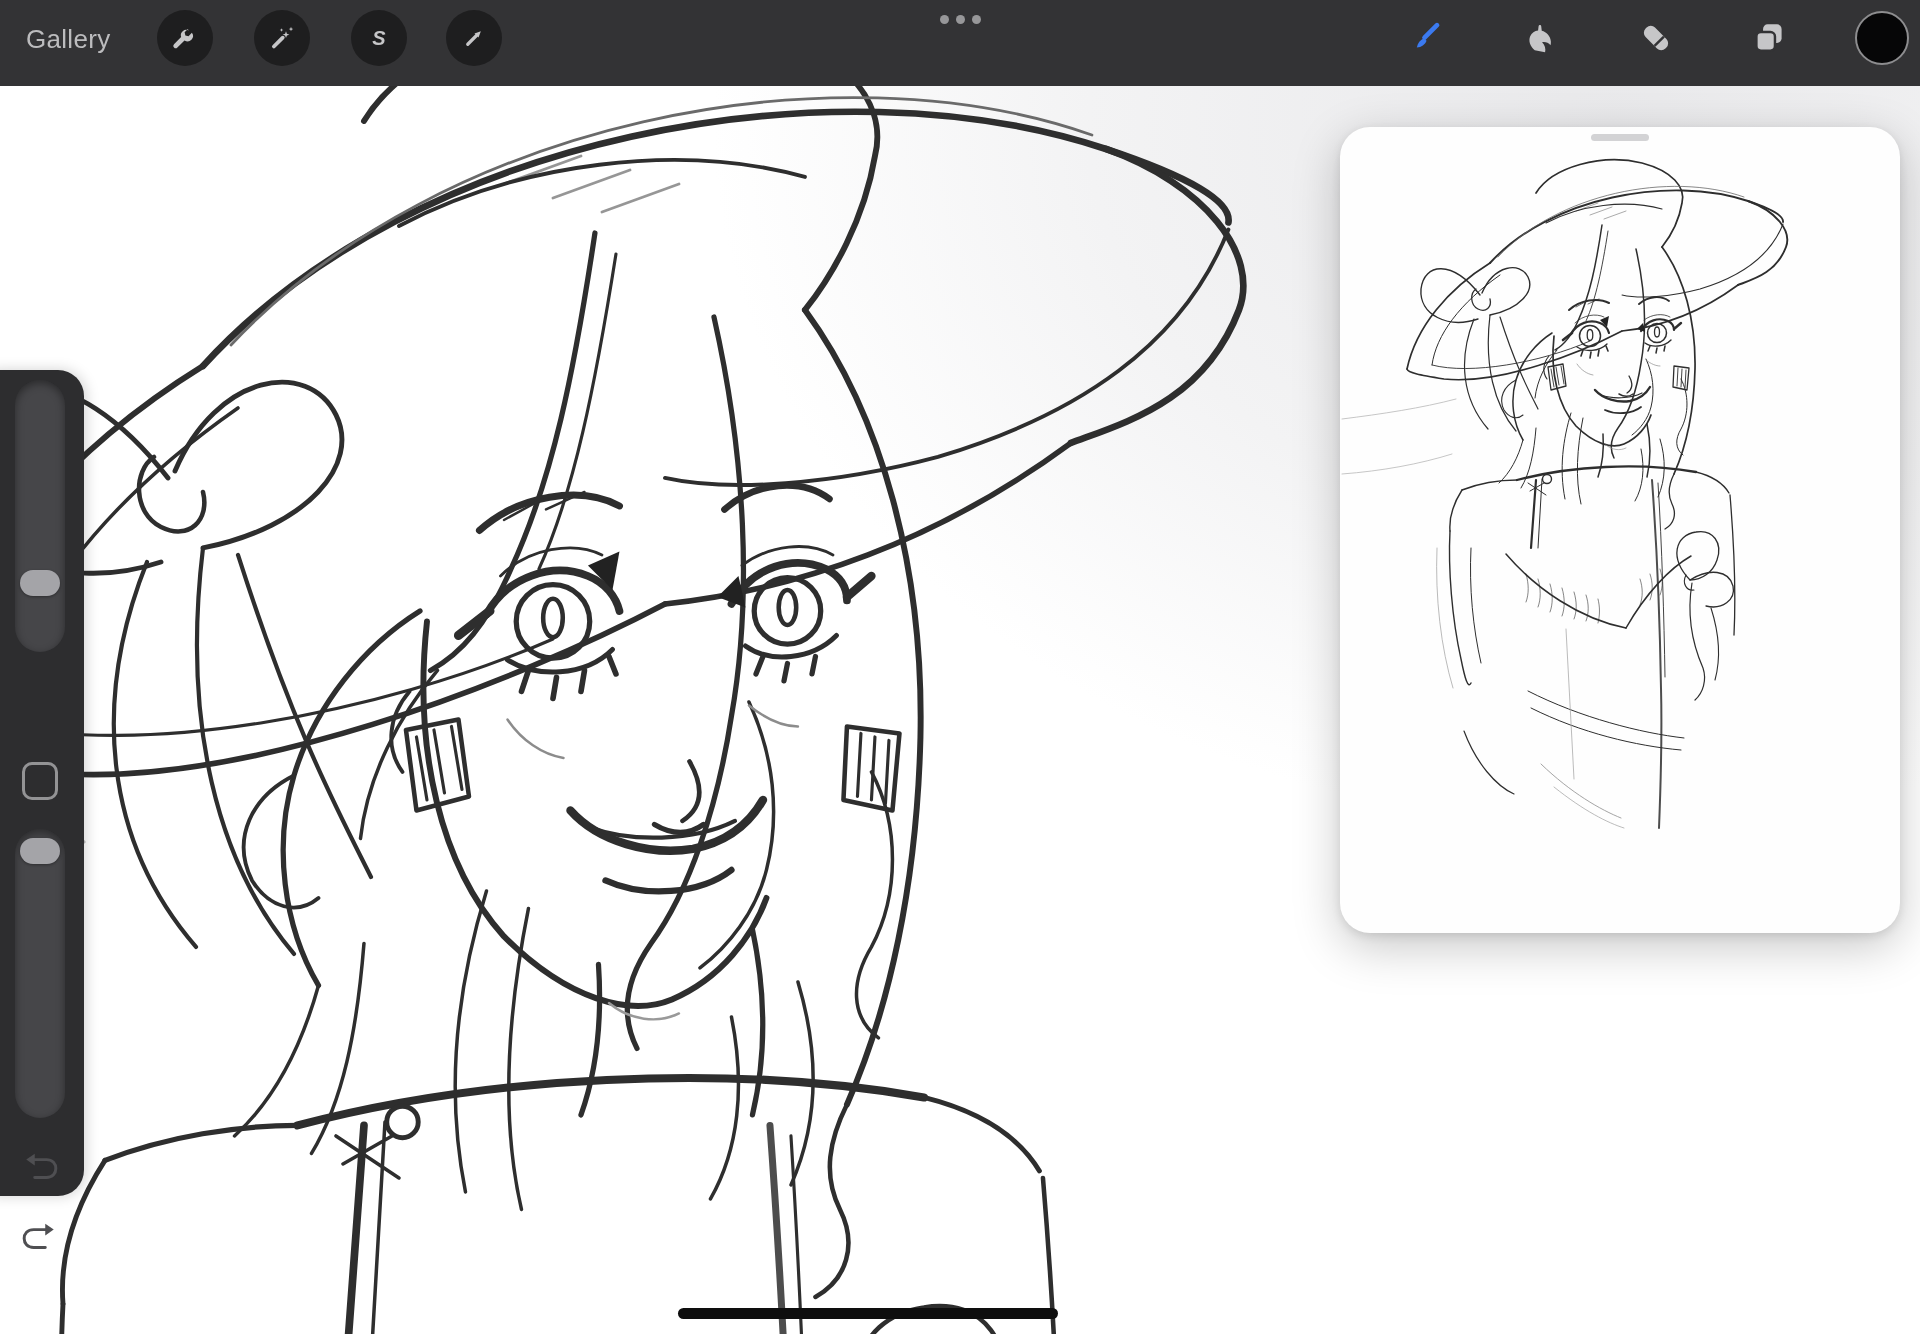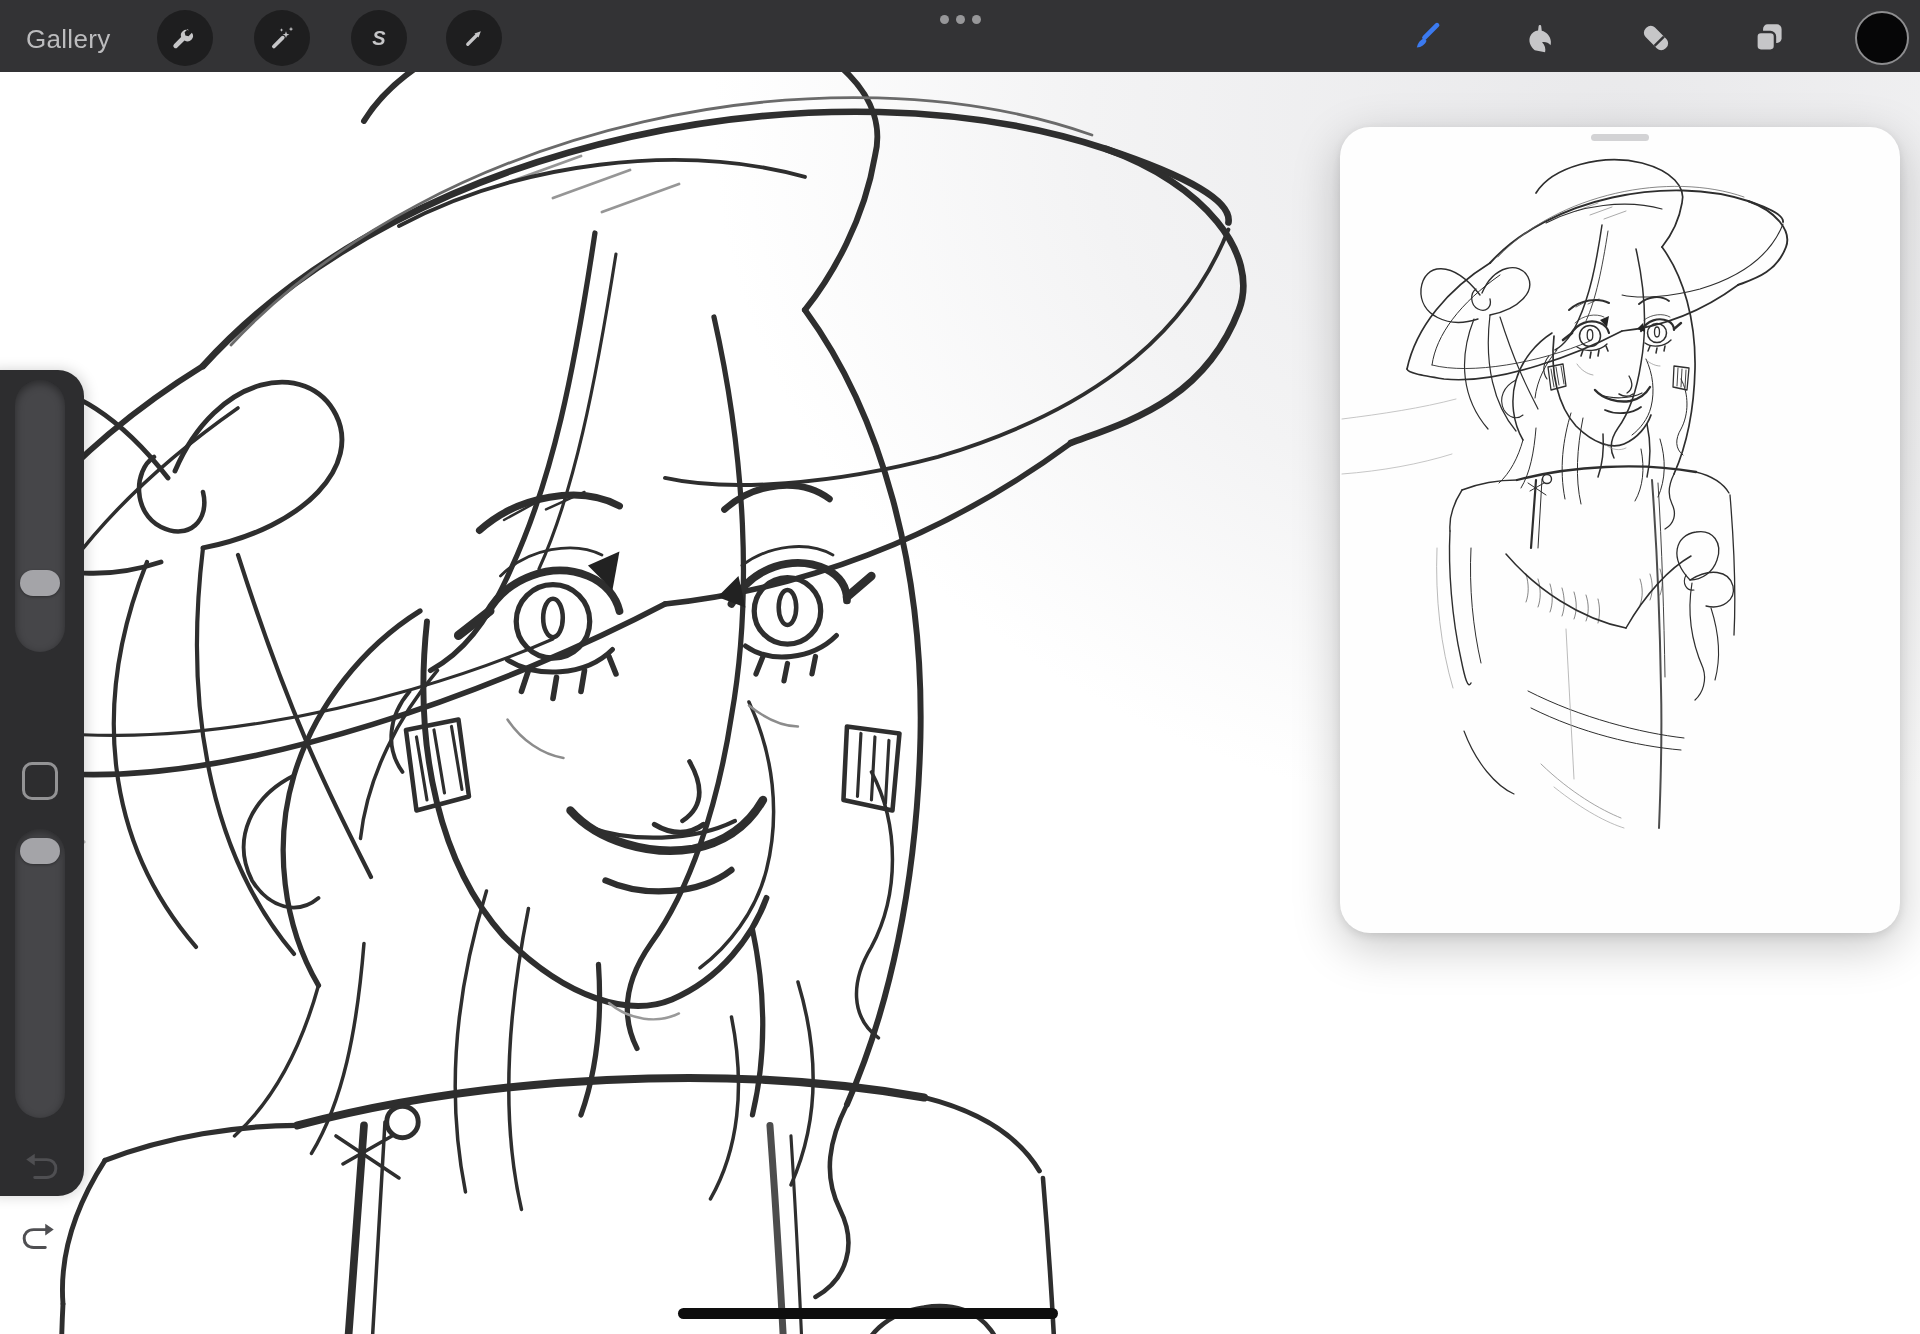--- a/index.html
+++ b/index.html
@@ -1,20 +1,20 @@
 <!DOCTYPE html>
 <html><head>
 <meta charset="utf-8">
 <style>
   html,body{margin:0;padding:0;background:#000;}
   body{width:1920px;height:1334px;overflow:hidden;font-family:"Liberation Sans",sans-serif;-webkit-font-smoothing:antialiased;}
   .stage{position:relative;width:1920px;height:1334px;background:#fff;overflow:hidden;}
 
   
-  .toolbar{position:absolute;left:0;top:0;width:1920px;height:72px;background:#333335;z-index:50;}
+  .toolbar{position:absolute;left:0;top:0;width:1920px;height:86px;background:#333335;z-index:50;}
   .gallery-label{position:absolute;left:26px;top:0;height:78px;line-height:78px;font-size:26px;color:#bcbcbe;letter-spacing:.3px;cursor:default;}
   .tool-circle{position:absolute;top:10px;width:56px;height:56px;border-radius:50%;background:#1e1e1f;display:flex;align-items:center;justify-content:center;}
   .tool-plain{position:absolute;top:13px;width:50px;height:50px;display:flex;align-items:center;justify-content:center;}
   .menu-dots{position:absolute;left:936px;top:13px;width:48px;height:12px;display:flex;gap:7px;align-items:center;justify-content:center;}
   .menu-dots i{width:9px;height:9px;border-radius:50%;background:#979799;}
   .color-swatch{position:absolute;top:11px;width:54px;height:54px;border-radius:50%;background:#060607;border:2px solid #8d8d8f;box-sizing:border-box;}
 
   
   .canvas-area{position:absolute;left:0;top:72px;width:1920px;height:1262px;
     background:radial-gradient(1250px 980px at 84% 4%, #e9e9eb 0%, #f3f3f4 42%, #ffffff 72%);overflow:hidden;}

